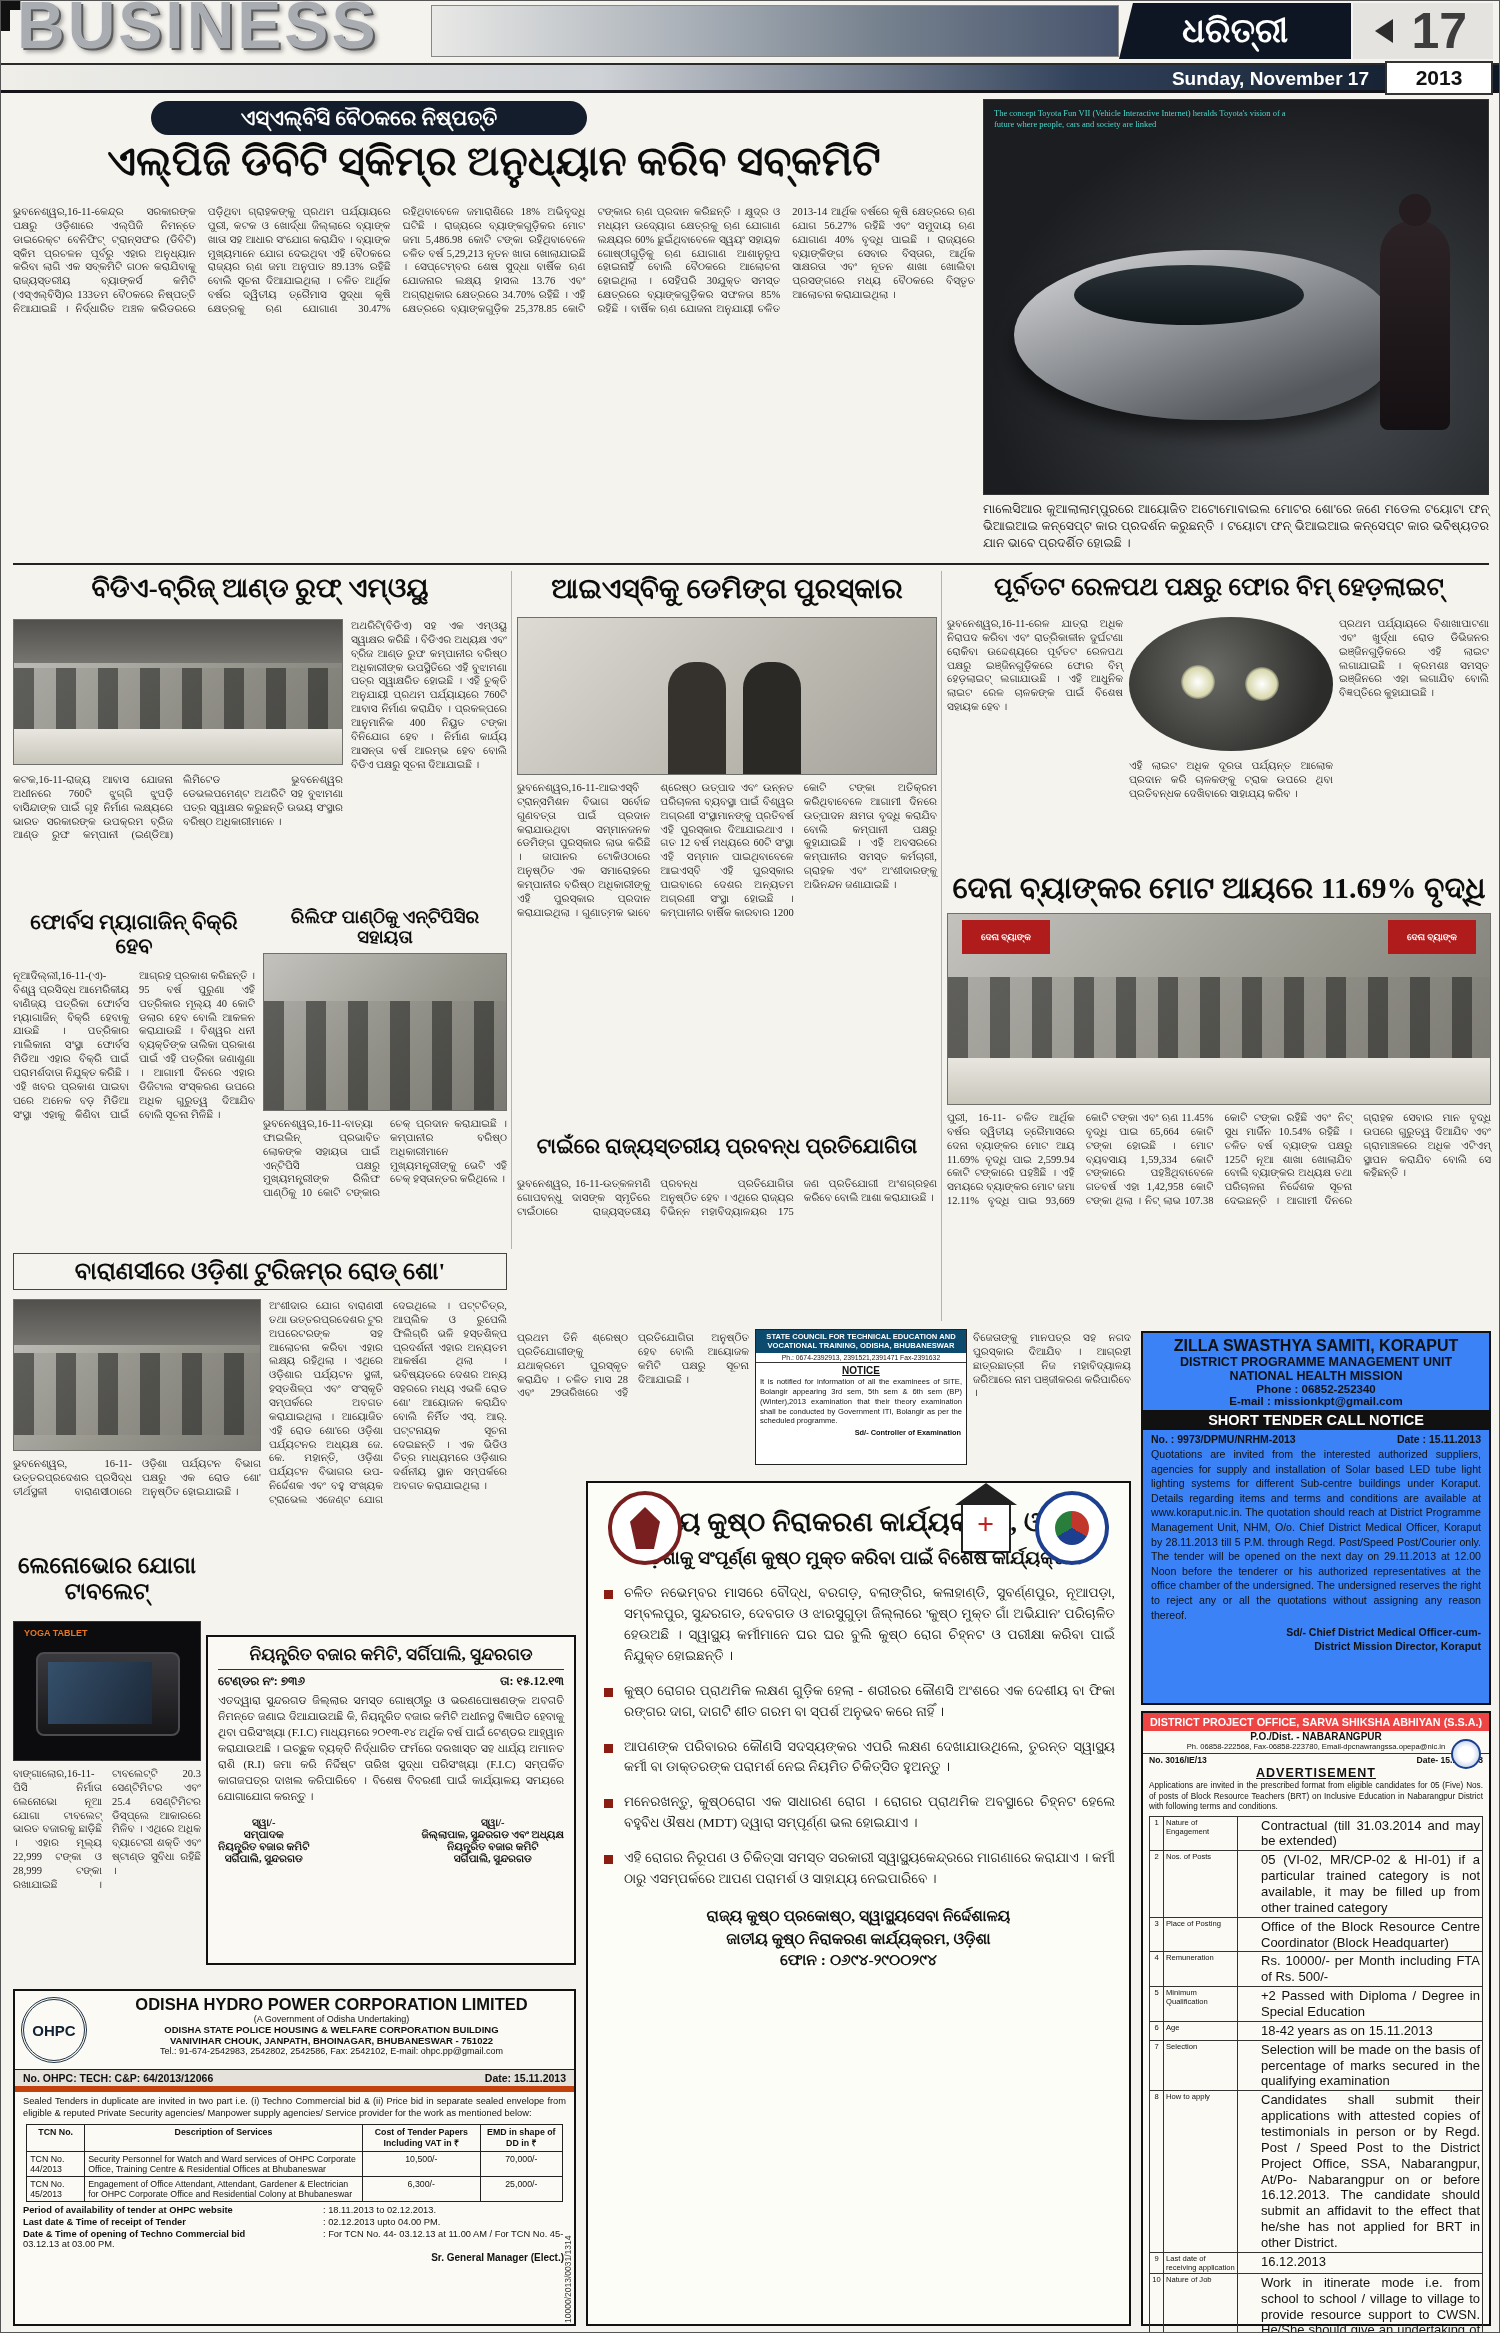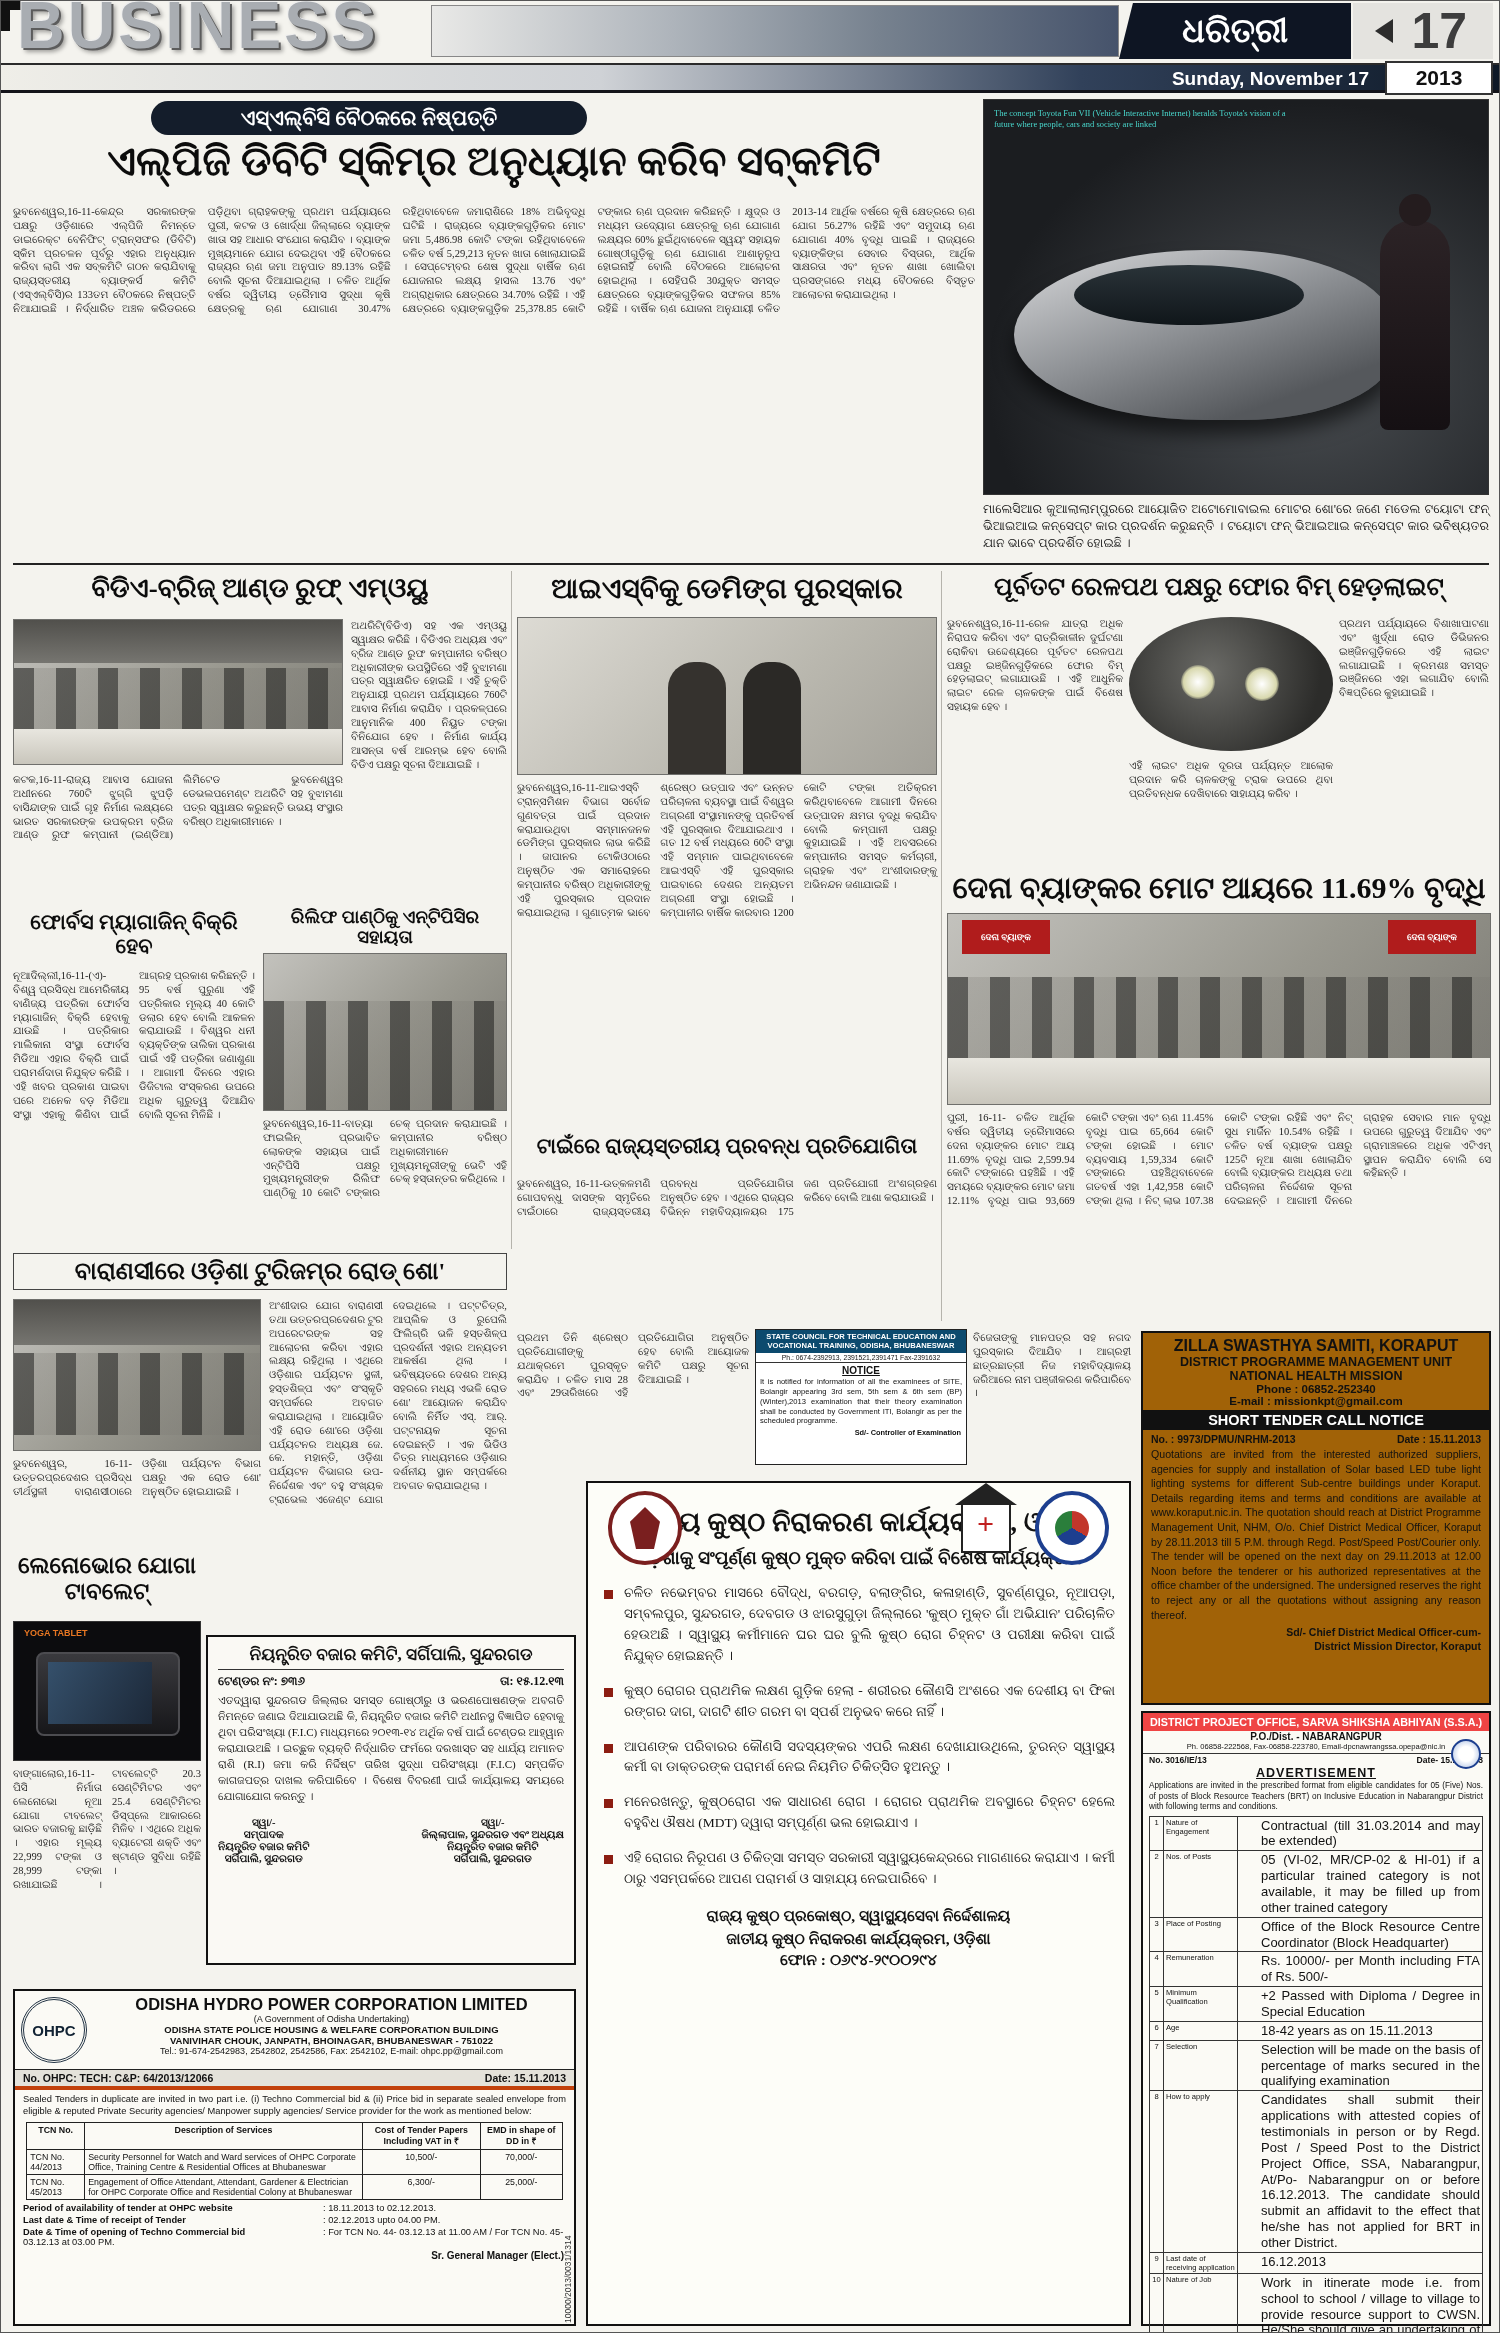--- a/index.html
+++ b/index.html
@@ -146,21 +146,21 @@
   #ohpc{left:12px;top:1988px;width:563px;height:337px;border:2px solid #111;background:#fbfaf5;
      font-family:"Liberation Sans",sans-serif;}
   #ohpc .hd{display:flex;border-bottom:1px solid #222;}
   .ohpc-logo{width:66px;height:66px;border-radius:50%;border:3px double #234;margin:6px;flex:0 0 auto;
      display:flex;align-items:center;justify-content:center;font-weight:bold;font-size:15px;color:#123;}
   #ohpc .hdt{flex:1;text-align:center;padding:4px 4px 0 0;}
   #ohpc .nm{font-weight:bold;font-size:16.5px;}
   #ohpc .s1{font-size:9px;}
   #ohpc .s2{font-weight:bold;font-size:9.5px;}
   #ohpc .ref{display:flex;justify-content:space-between;font-weight:bold;font-size:10.5px;
-     background:#e4e2da;padding:2px 8px;border-bottom:4px solid #c2410c;}
+     background:#e4e2da;padding:2px 8px;border-bottom:6px solid #c2410c;}
   #ohpc .in{font-size:9.3px;text-align:justify;padding:3px 8px;line-height:1.3;}
   #ohpc table{width:96%;margin:2px auto;border-collapse:collapse;font-size:8.8px;}
   #ohpc th,#ohpc td{border:1px solid #222;padding:2px 3px;vertical-align:top;}
   #ohpc th{}
   #ohpc .ft{font-size:9.3px;padding:1px 8px;}
   #ohpc .ft b{display:inline-block;min-width:300px;}
   #ohpc .sg{text-align:right;font-weight:bold;font-size:10px;padding:2px 10px;}
 
   
   #lep{left:585px;top:1480px;width:545px;height:845px;border:2px solid #111;background:#fdfdf8;padding:6px 14px;}
@@ -182,21 +182,21 @@
   #lep ul{list-style:none;}
   #lep li{position:relative;padding-left:22px;font-size:13.5px;line-height:1.55;text-align:justify;margin-bottom:14px;}
   #lep li::before{content:"";position:absolute;left:2px;top:7px;width:9px;height:9px;background:#8c1d12;}
   #lep .f{font-weight:bold;font-size:15.5px;text-align:center;line-height:1.5;}
   #lep .f2{font-weight:bold;font-size:15.5px;text-align:center;}
   .dspl{left:592px;top:1484px;font-size:9.5px;font-weight:bold;font-family:"Liberation Sans",sans-serif;}
   .serial{left:562px;top:2322px;transform:rotate(-90deg);transform-origin:0 0;font-size:8.5px;
      font-family:"Liberation Sans",sans-serif;color:#333;}
 
   
-  #kpt{left:1140px;top:1330px;width:350px;height:374px;border:2px solid #111;background:#a16207;
+  #kpt{left:1140px;top:1330px;width:350px;height:374px;border:2px solid #111;background:#3b82f6;
      font-family:"Liberation Sans",sans-serif;padding:4px 8px;}
   #kpt .o{font-weight:bold;font-size:16px;text-align:center;}
   #kpt .u{font-weight:bold;font-size:12.5px;text-align:center;}
   #kpt .c{font-size:11.5px;text-align:center;font-weight:bold;}
   #kpt .bar{background:#111;color:#fff;font-weight:bold;font-size:14.5px;text-align:center;margin:3px -8px;padding:2px;}
   #kpt .ref{display:flex;justify-content:space-between;font-weight:bold;font-size:10.5px;margin:2px 0;}
   #kpt .bd{font-size:10.6px;text-align:justify;line-height:1.38;}
   #kpt .sg{font-weight:bold;font-size:10.5px;text-align:right;margin-top:4px;line-height:1.3;}
 
   

